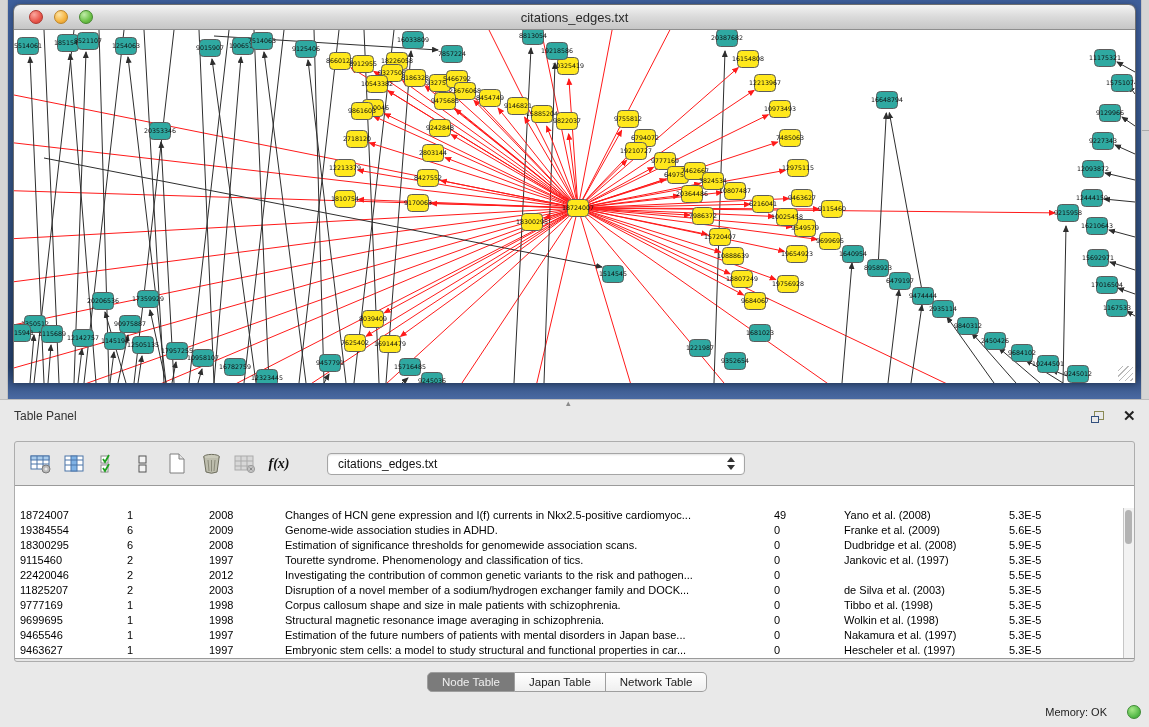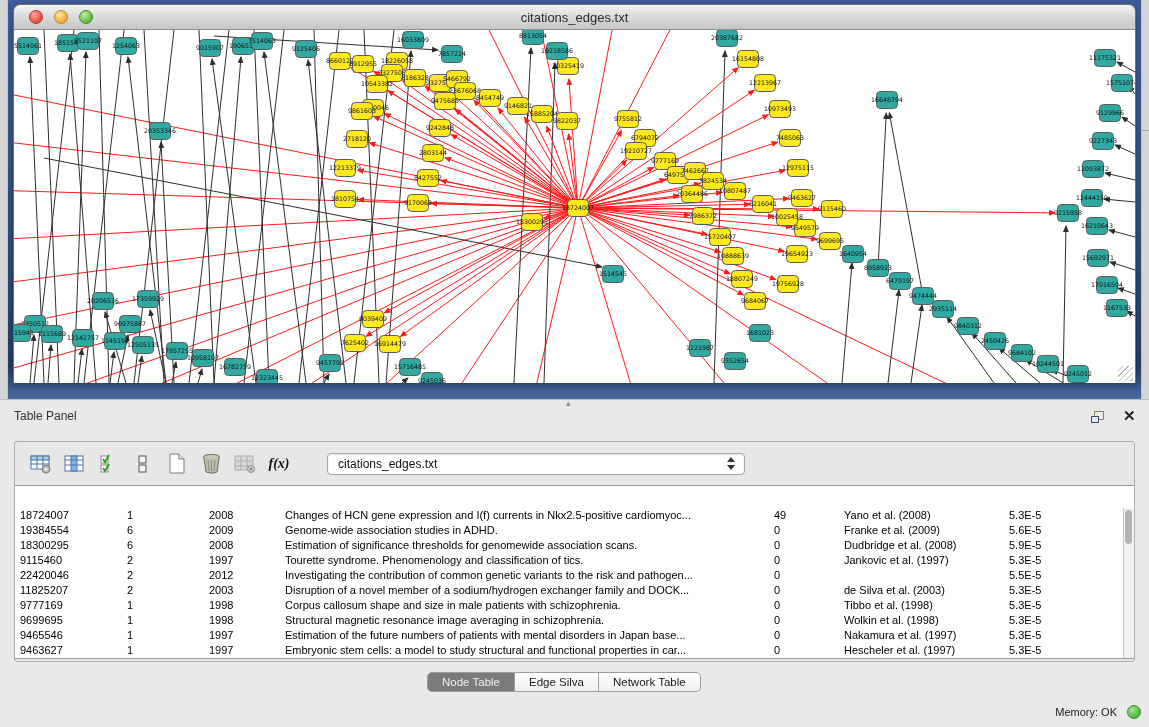--- a/index.html
+++ b/index.html
@@ -61,21 +61,21 @@
   .vscroll { position:absolute; right:0; top:22px; bottom:0; width:11px; background:#F2F2F2; border-left:1px solid #C6C6C6; }
   .thumb { position:absolute; left:1px; top:2px; width:7px; height:34px; background:#B3B3B3; border-radius:4px; }
 
   .tabs { position:absolute; left:427px; top:272px; display:flex; height:20px; }
   .tab { height:20px; line-height:19px; font-size:11.5px; text-align:center; padding:0 14px;
          background:linear-gradient(180deg,#FFFFFF,#EFEFEF); color:#1A1A1A; border:1px solid #9E9E9E; border-left:none; }
   .tab:first-child { border-left:1px solid #9E9E9E; border-radius:5px 0 0 5px; }
   .tab:last-child { border-radius:0 5px 5px 0; }
   .tab.selected { background:#7B7B7B; color:#EFEFEF;text-align:center; }
 
-  .statusbar { position:absolute; right:8px; top:305px; display:flex; align-items:center; gap:10px; }
+  .statusbar { position:absolute; right:8px; top:305px; display:flex; align-items:center; gap:20px; }
   .mem { font-size:11px; color:#222; }
   .dot { width:14px; height:14px; border-radius:50%; border:1px solid #3C8A33;
          background:radial-gradient(circle at 35% 30%,#A5E887,#54B948 65%,#3E9A36); }
 
   
   .ticon svg { display:block; }
 </style>
 </head>
 <body>
 
@@ -875,21 +875,21 @@
             </div>
           </div>
         <div class="vscroll">
           <div class="thumb"></div>
         </div>
       </div>
     </div>
 
     <div class="tabs" id="tabs">
         <div class="tab selected">Node Table</div>
-        <div class="tab">Edge Silva</div>
+        <div class="tab">Japan Table</div>
         <div class="tab">Network Table</div>
       </div>
 
     <div class="statusbar">
       <span class="mem">Memory: OK</span>
       <span class="dot"></span>
     </div>
   </div>
 </div>
 

